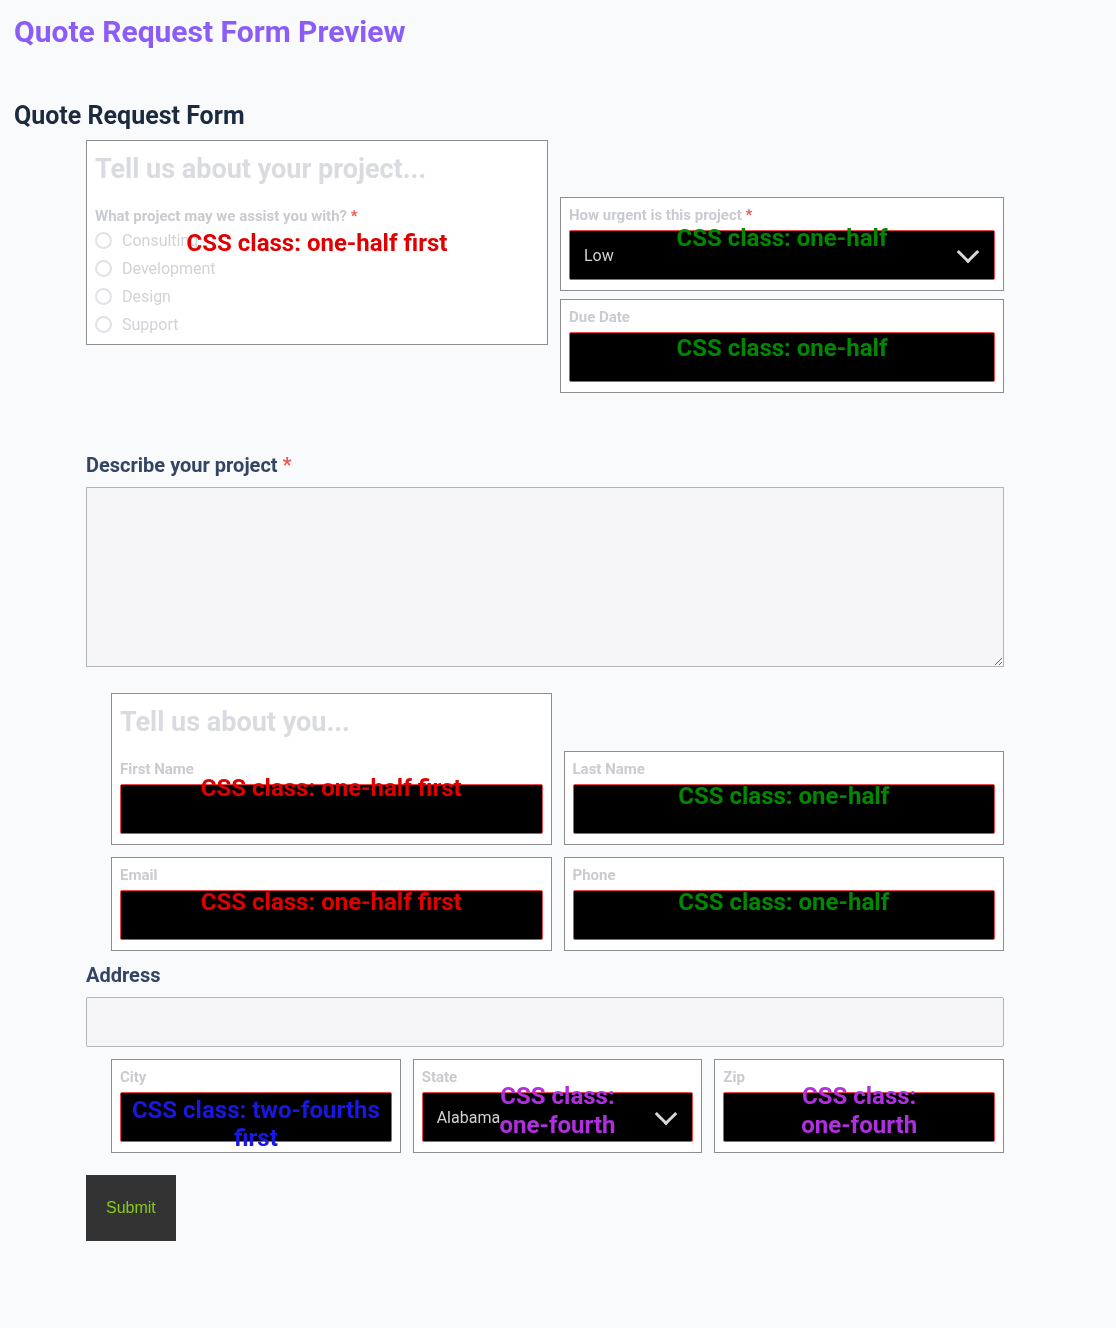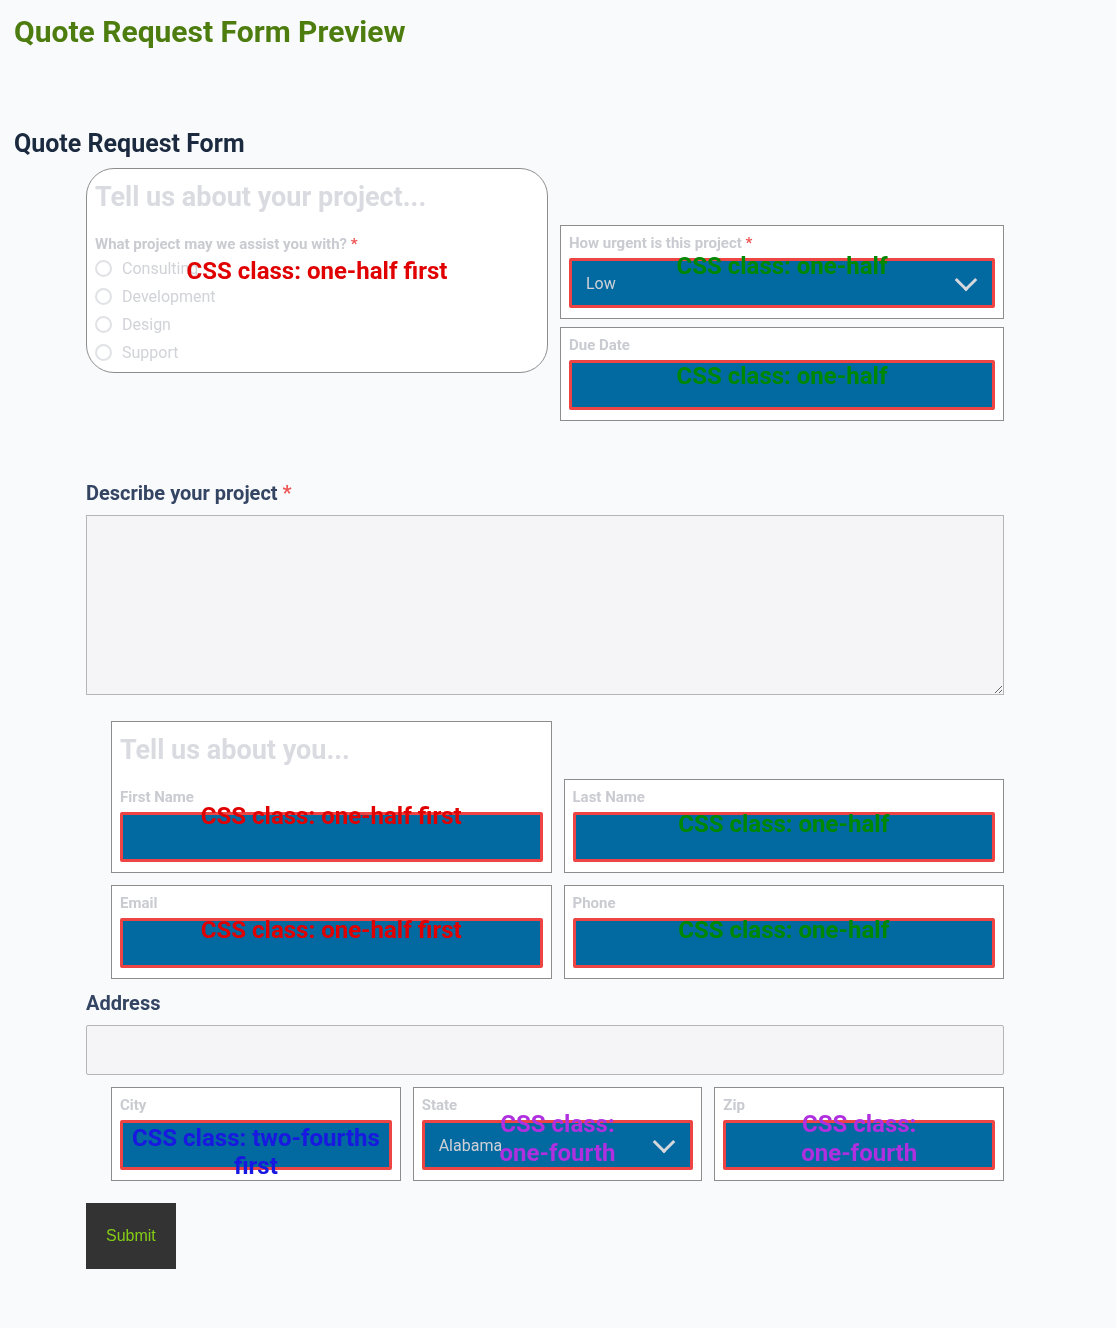--- a/index.html
+++ b/index.html
@@ -6,22 +6,22 @@
   body {
     font-family: -apple-system, BlinkMacSystemFont, "Segoe UI", Roboto, Arial, sans-serif;
     background: #f9fafc;
     padding: 14px;
     width: 1116px;
     color: #1b2a3f;
   }
   h1.page-title {
     font-size: 30px;
     font-weight: 700;
-    color: #4d7c0f;
-    margin-bottom: 80px;
+    color: #8b5cf6;
+    margin-bottom: 52px;
   }
   h1.form-title {
     font-size: 25px;
     font-weight: 700;
     color: #1b2a3f;
     margin-bottom: 10px;
   }
   .form-area {
     padding-left: 72px;
     width: 990px;
@@ -76,23 +76,23 @@
     margin-bottom: 9px;
     color: #d1d3d8;
     font-size: 16px;
   }
   .radio-circle {
     width: 17px; height: 17px; border: 2px solid #e0e2e6; border-radius: 50%;
     flex-shrink: 0;
   }
   .faux-input {
     height: 50px;
-    border: 3px solid #ef4444;
+    border: 1px solid #ef4444;
     border-radius: 2px;
-    background: #0369a1;
+    background: #000000;
     width: 100%;
     padding: 0 14px;
     font-size: 16px;
     color: #cfd1d6;
     display: flex;
     align-items: center;
     justify-content: space-between;
   }
   .faux-input.grey { background: #f5f5f7; }
   .chev {
@@ -114,21 +114,21 @@
   }
   .submit-btn {
     background: #333333;
     color: #84cc16;
     border: none;
     font-size: 16px;
     padding: 24px 20px;
     cursor: pointer;
   }
   .first-big-row { display: flex; gap: 12px; align-items: flex-start; margin-bottom: 60px; }
-  .left-services { width: 382px; flex-shrink:0;border-radius:28px; }
+  .left-services { width: 382px; flex-shrink:0; }
   .right-stack  { flex:1; display:flex; flex-direction:column; gap:8px; margin-top:57px; }
   .overlay.multi { line-height:1.2; }
 </style>
 </head>
 <body>
 
 <h1 class="page-title">Quote Request Form Preview</h1>
 <h1 class="form-title">Quote Request Form</h1>
 
 <div class="form-area">

